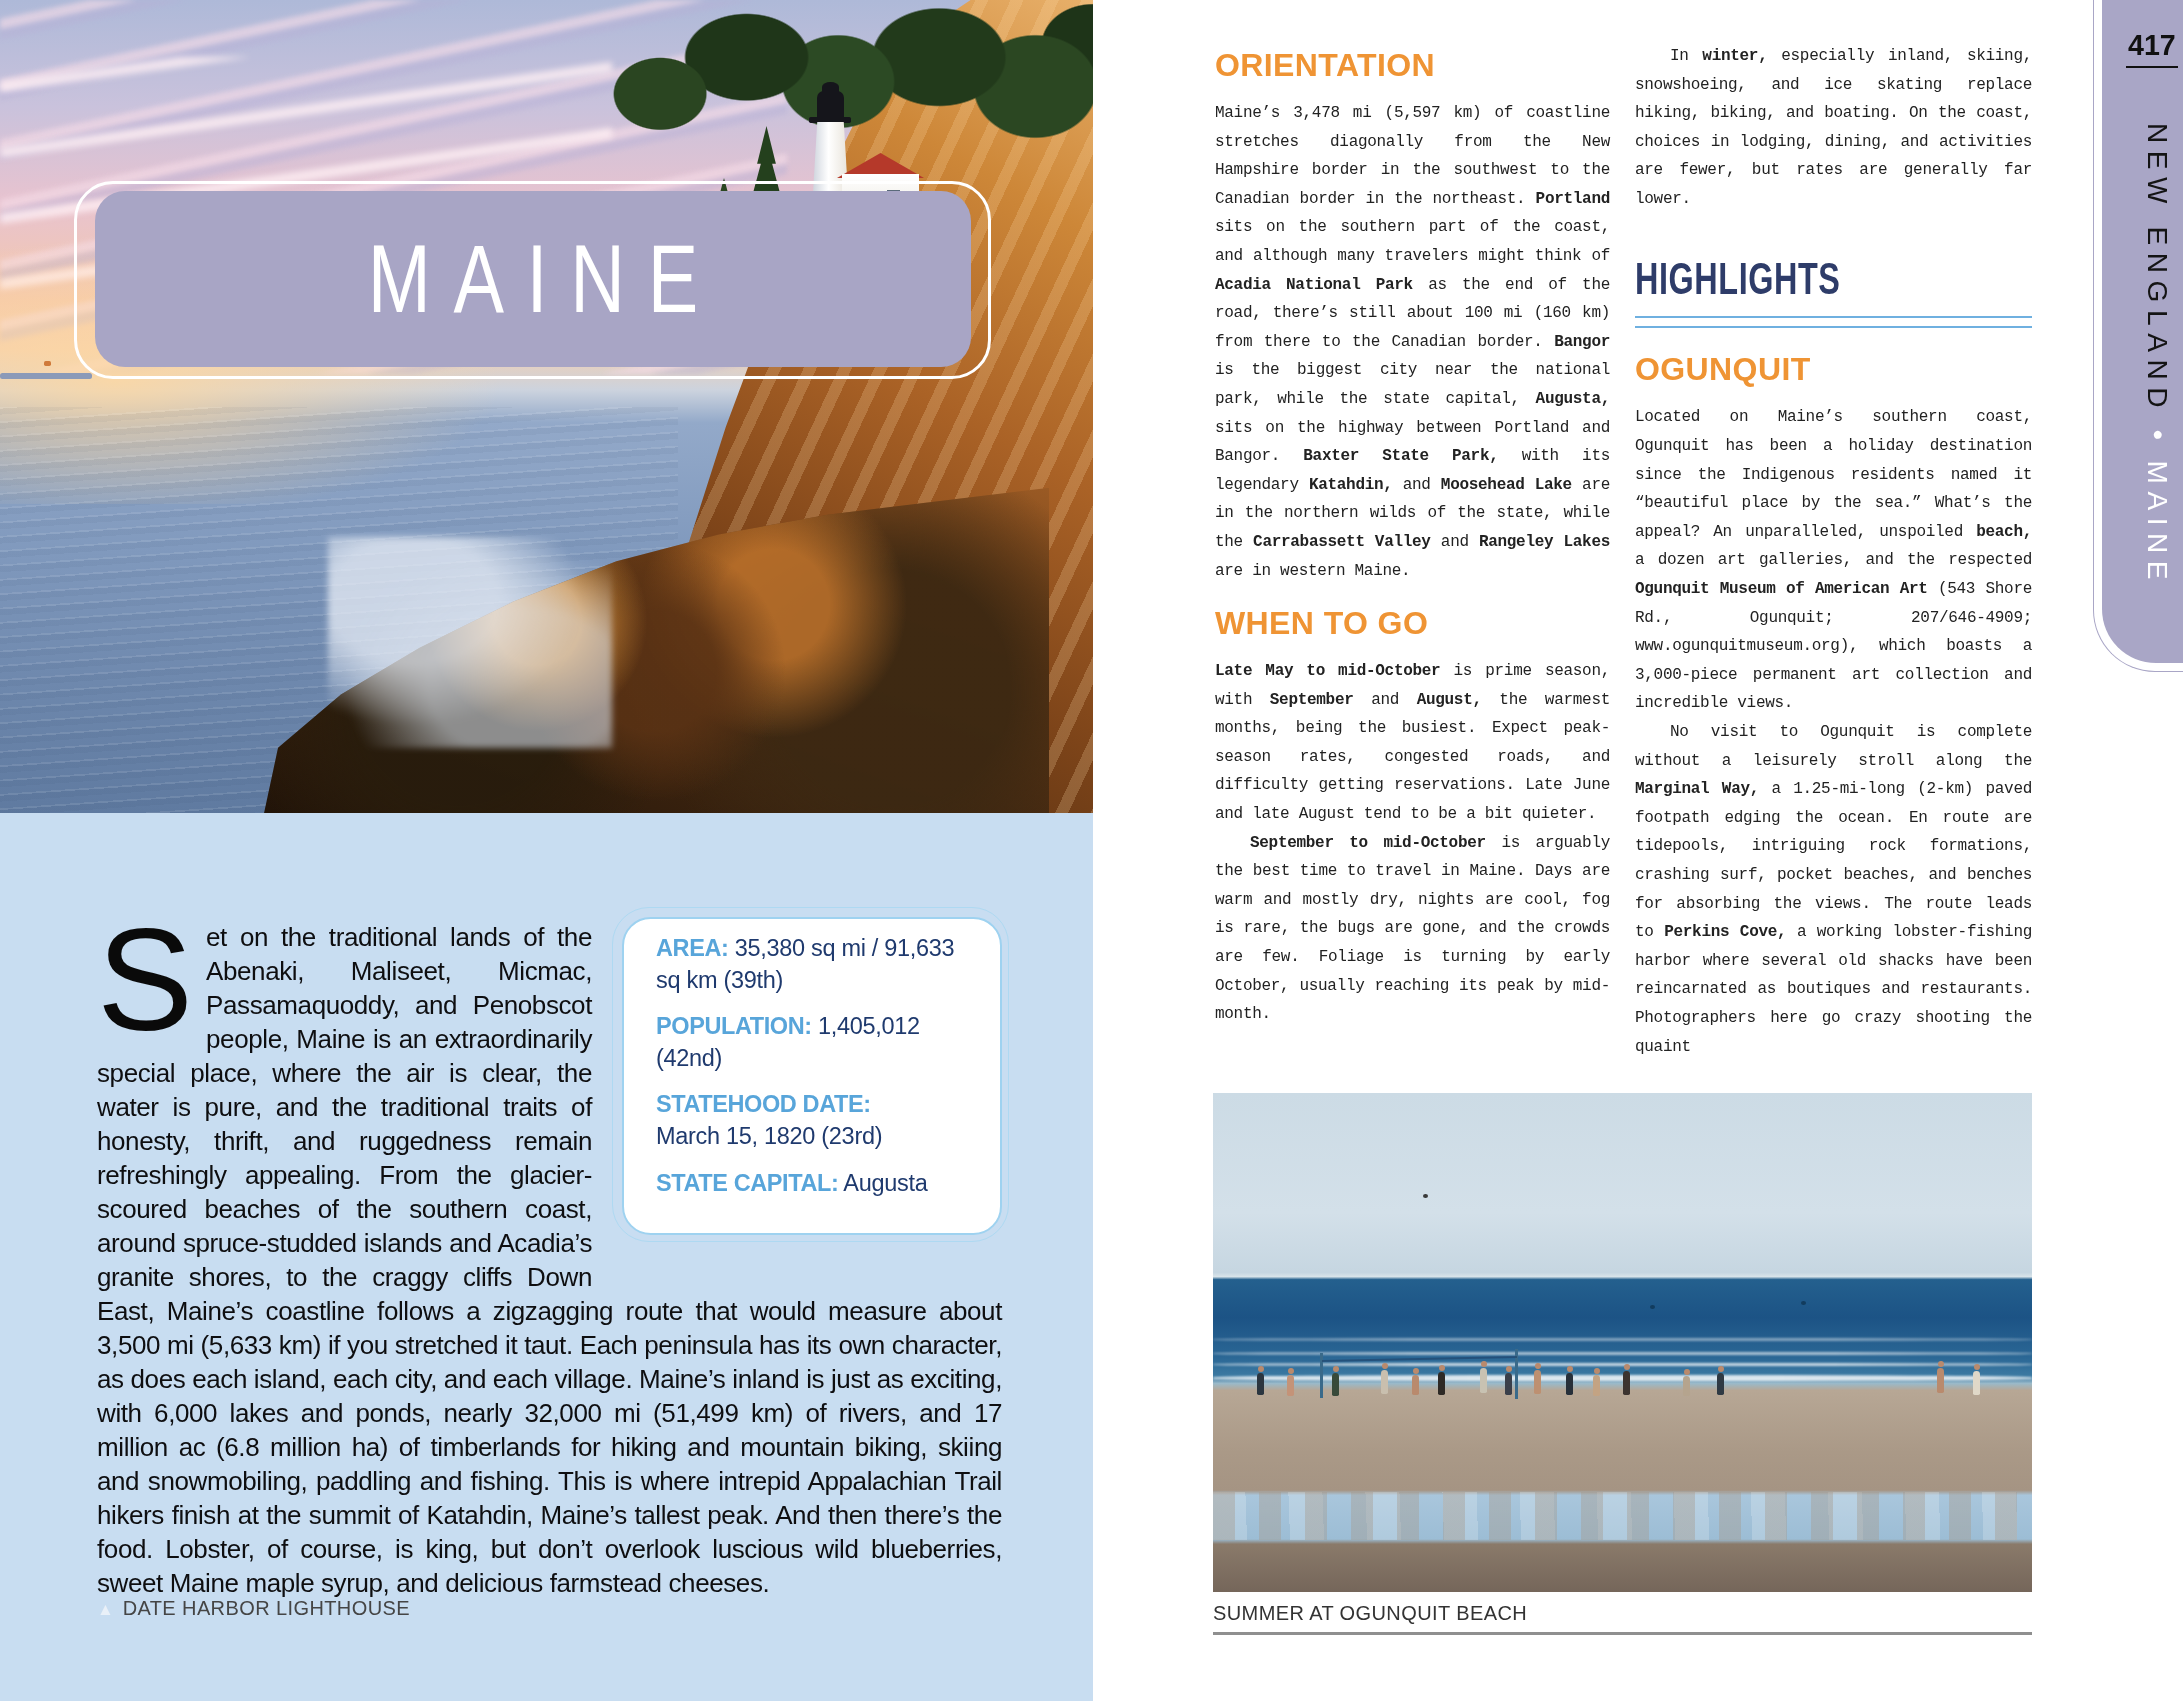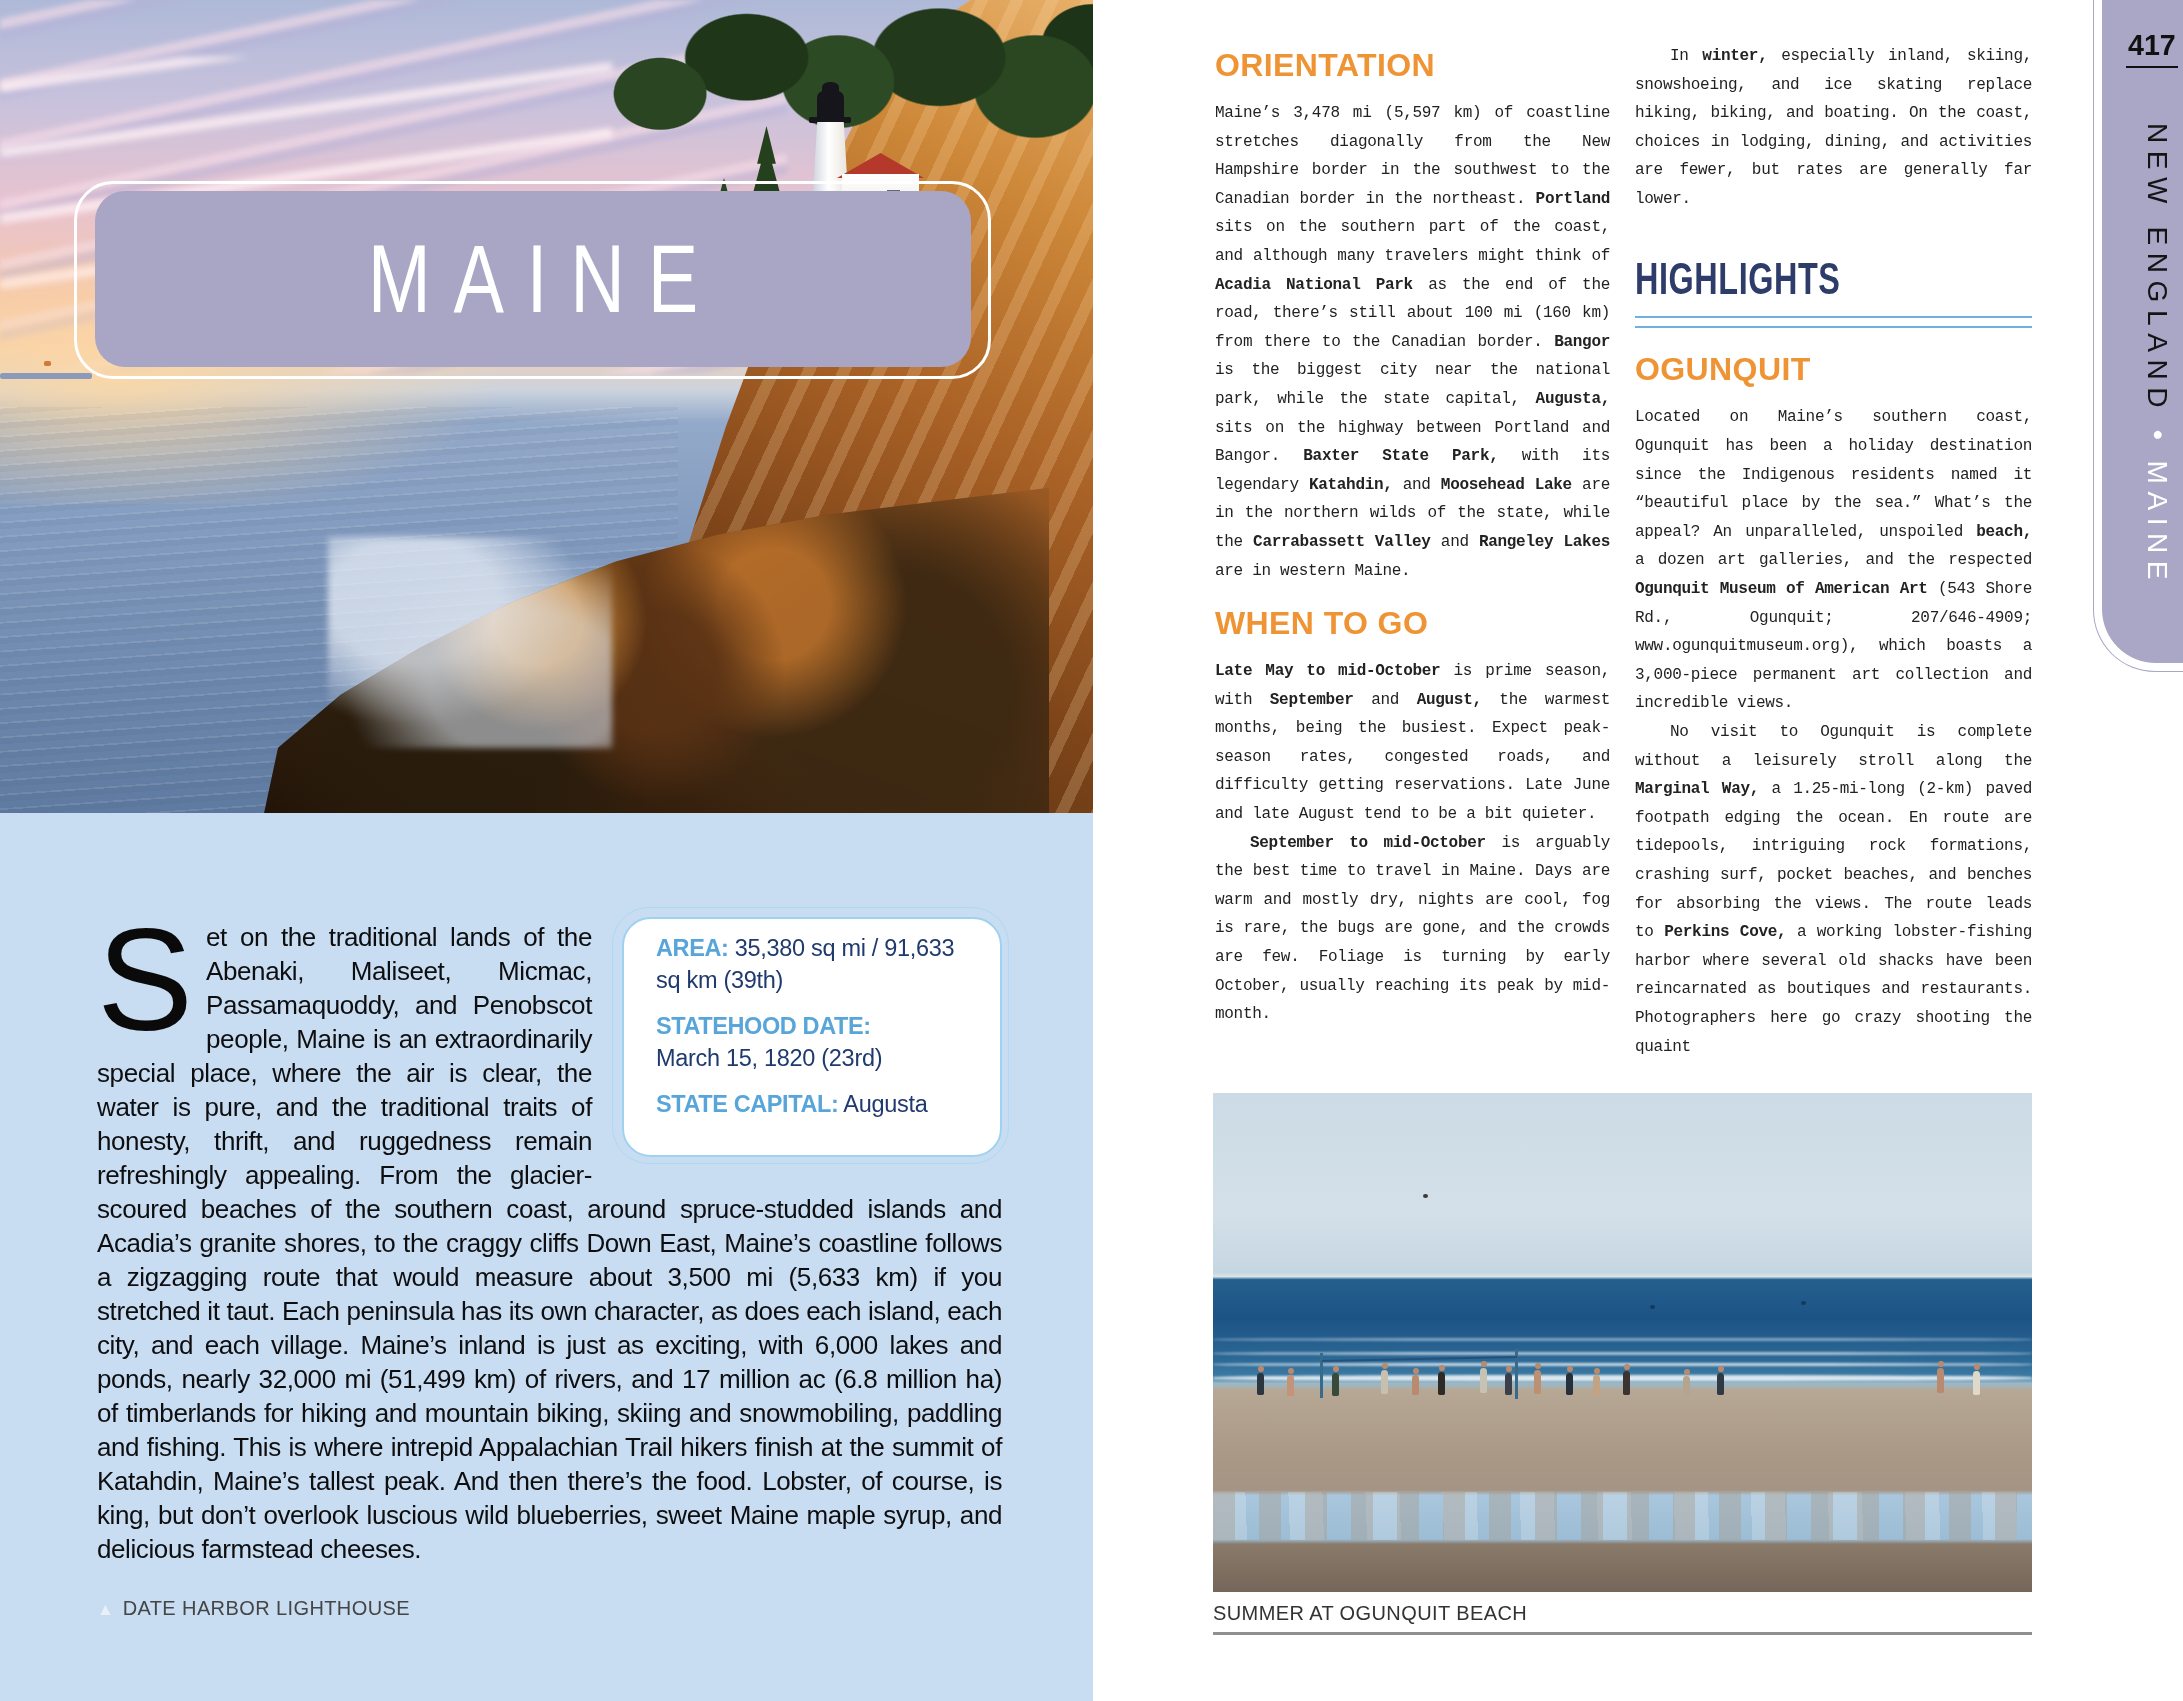--- a/index.html
+++ b/index.html
@@ -164,20 +164,21 @@
       <div class="lp-seaweed"></div>
       <div class="lp-foam"></div>
       <div class="lp-banner">
         <h1 class="lp-title">MAINE</h1>
       </div>
     </div>
 
     <div class="intro">
       <aside class="factbox">
         <p class="fact-row"><span class="fact-label">AREA:</span><span> 35,380 sq mi / 91,633 sq km (39th)</span></p>
+        <p class="fact-row"><span class="fact-label">POPULATION:</span><span> 1,405,012 (42nd)</span></p>
         <p class="fact-row"><span class="fact-label block">STATEHOOD DATE:</span><span>March 15, 1820 (23rd)</span></p>
         <p class="fact-row"><span class="fact-label">STATE CAPITAL:</span><span> Augusta</span></p>
       </aside>
       <span class="dropcap">S</span><span>et on the traditional lands of the Abenaki, Maliseet, Micmac, Passamaquoddy, and Penobscot people, Maine is an extraordinarily special place, where the air is clear, the water is pure, and the traditional traits of honesty, thrift, and ruggedness remain refreshingly appealing. From the glacier-scoured beaches of the southern coast, around spruce-studded islands and Acadia’s granite shores, to the craggy cliffs Down East, Maine’s coastline follows a zigzagging route that would measure about 3,500 mi (5,633 km) if you stretched it taut. Each peninsula has its own character, as does each island, each city, and each village. Maine’s inland is just as exciting, with 6,000 lakes and ponds, nearly 32,000 mi (51,499 km) of rivers, and 17 million ac (6.8 million ha) of timberlands for hiking and mountain biking, skiing and snowmobiling, paddling and fishing. This is where intrepid Appalachian Trail hikers finish at the summit of Katahdin, Maine’s tallest peak. And then there’s the food. Lobster, of course, is king, but don’t overlook luscious wild blueberries, sweet Maine maple syrup, and delicious farmstead cheeses.</span>
     </div>
 
     <div class="lp-caption">
       <span class="tri">▲</span><span>DATE HARBOR LIGHTHOUSE</span>
     </div>
   </section>

